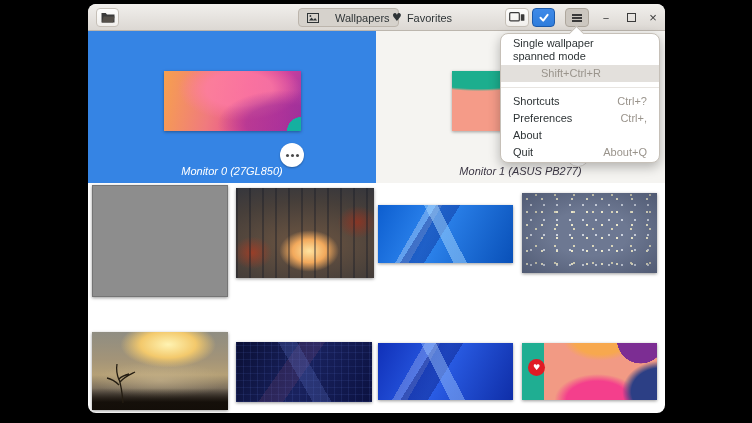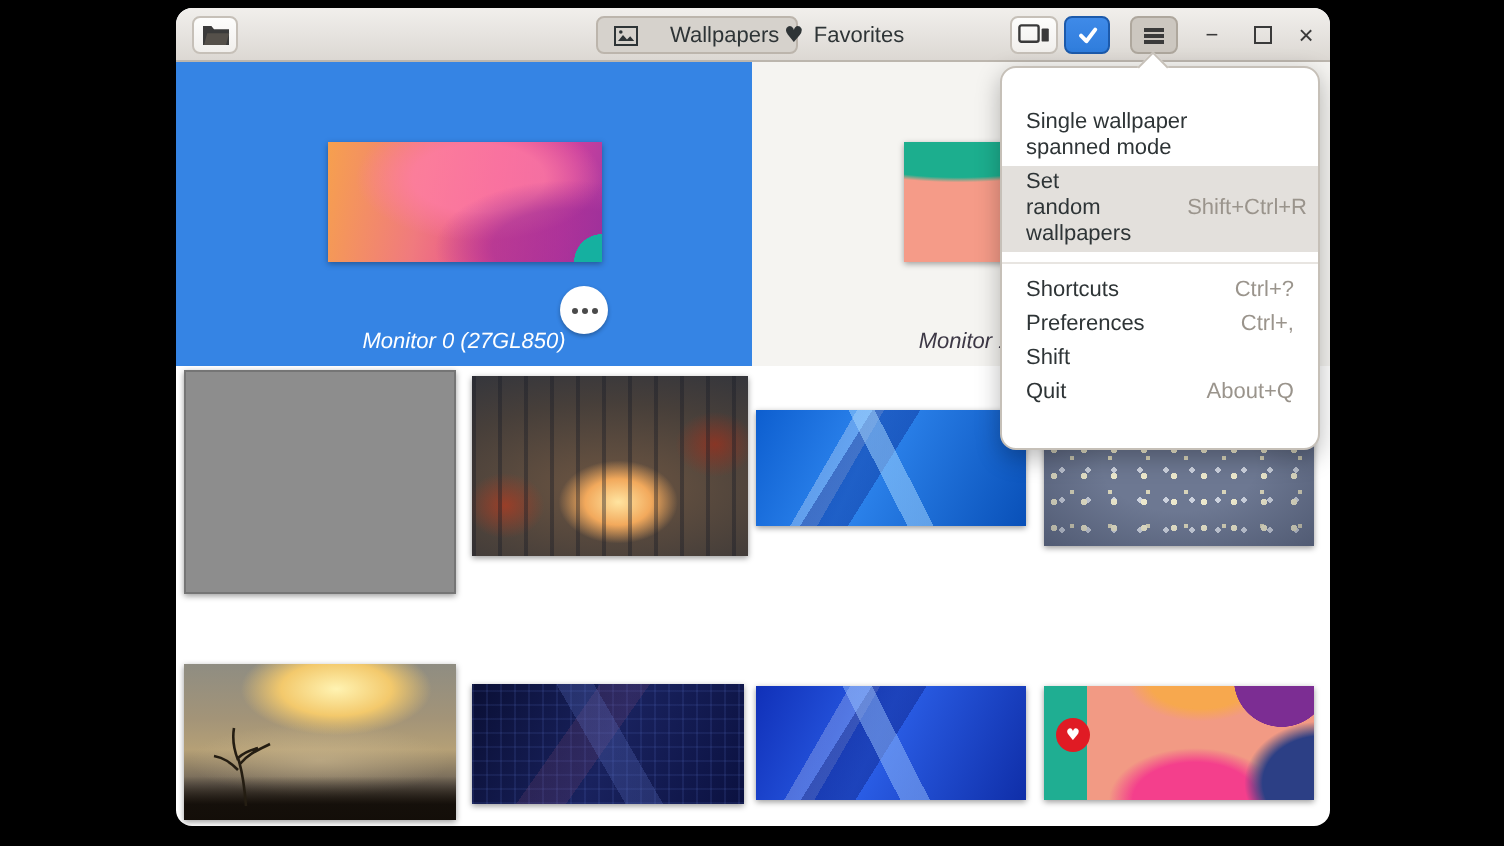--- a/index.html
+++ b/index.html
@@ -109,21 +109,21 @@
       linear-gradient(90deg,#1fae92 0 16%,#f29a84 16%);}
   .fav-badge{
     position:absolute;left:6px;top:16px;width:17px;height:17px;border-radius:50%;
     background:#e01b24;display:flex;align-items:center;justify-content:center;
   }
   .fav-badge .heart-glyph{font-size:8px;color:#fff;}
   
   .menu{
     position:absolute;left:412px;top:29px;width:160px;box-sizing:border-box;
     background:#fff;border:1px solid #c6c0b8;border-radius:8px;
-    box-shadow:0 4px 12px rgba(0,0,0,.28);padding:19px 0;z-index:10;font-size:11px;
+    box-shadow:0 4px 12px rgba(0,0,0,.28);padding:1px 0;z-index:10;font-size:11px;
   }
   .menu::before{
     content:"";position:absolute;top:-6px;left:70px;width:10px;height:10px;background:#fff;
     border-left:1px solid #c6c0b8;border-top:1px solid #c6c0b8;transform:rotate(45deg);
   }
   .menu-item{
     display:flex;justify-content:space-between;align-items:center;
     padding:2px 12px;line-height:13px;cursor:pointer;position:relative;z-index:1;
   }
   .menu-item.highlight{background:#e3e0dc;}
@@ -226,34 +226,33 @@
       <span class="heart-glyph">♥</span>
     </div>
   </div>
 
   <div class="menu">
     <div class="menu-item">
       <span>Single wallpaper spanned mode</span>
       <span class="accel"></span>
     </div>
     <div class="menu-item highlight">
-      <span>Set random wallpapers</span>
       <span class="accel">Shift+Ctrl+R</span>
     </div>
     <div class="menu-sep"></div>
     <div class="menu-item">
       <span>Shortcuts</span>
       <span class="accel">Ctrl+?</span>
     </div>
     <div class="menu-item">
       <span>Preferences</span>
       <span class="accel">Ctrl+,</span>
     </div>
     <div class="menu-item">
-      <span>Shift</span>
+      <span>About</span>
       <span class="accel"></span>
     </div>
     <div class="menu-item">
       <span>Quit</span>
       <span class="accel">About+Q</span>
     </div>
   </div>
 
 </div>
 

